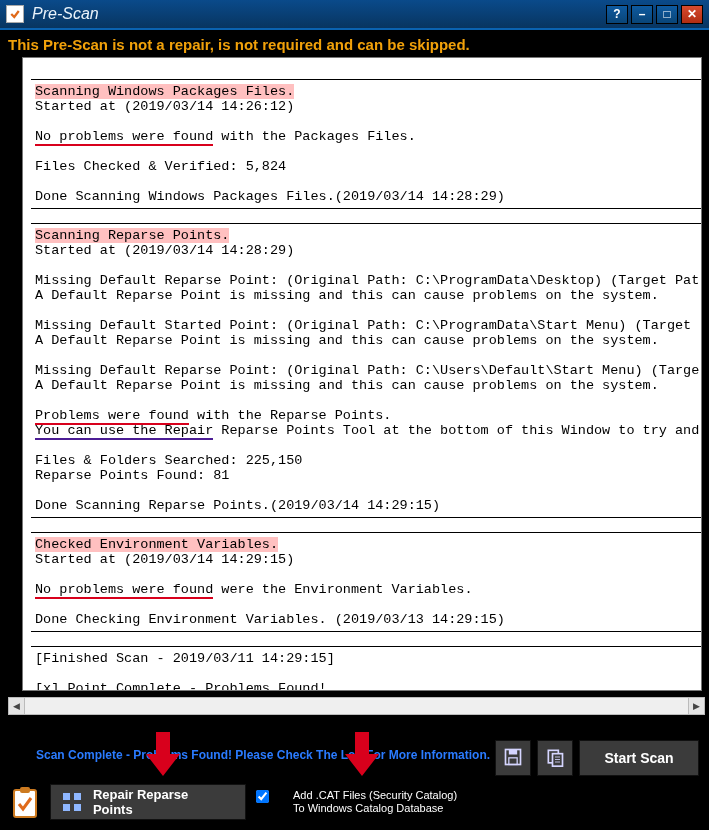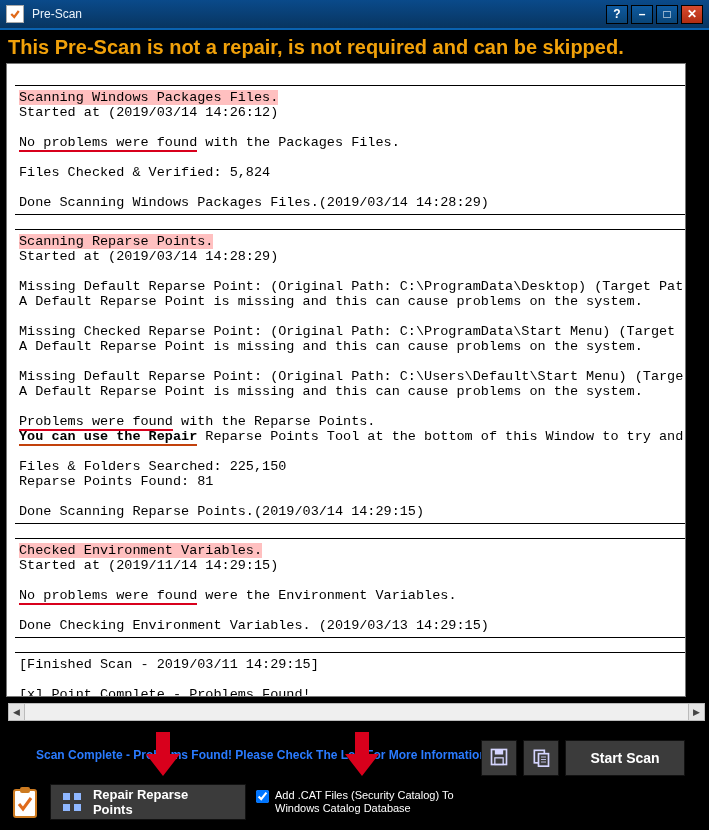--- a/index.html
+++ b/index.html
@@ -23,72 +23,72 @@
     position: relative;
   }
   .title-icon {
     width: 18px; height: 18px;
     background: #fff;
     border: 1px solid #aaa;
     display: flex; align-items: center; justify-content: center;
     margin-right: 8px;
   }
   .title-icon svg { width: 12px; height: 12px; }
-  .title-text { color: #eaf3fb; font-size: 12px; flex: 1; }
+  .title-text { color: #eaf3fb; font-size: 16px; flex: 1; font-style: italic; }
   .title-btns { display: flex; gap: 3px; }
   .tb-btn {
     width: 22px; height: 19px;
     background: linear-gradient(to bottom,#0e5aa0,#094578);
     border: 1px solid #000;
     color: #fff;
     display: flex; align-items: center; justify-content: center;
     font-size: 12px; font-weight: bold;
     cursor: pointer;
   }
   .tb-btn.close { background: linear-gradient(to bottom,#d64b2f,#b12d12); }
   
   .banner {
     background: #000;
     padding: 6px 8px 4px 8px;
   }
-  .banner-text { color: #f1a10a; font-weight: bold; font-size: 20px; }
+  .banner-text { color: #f1a10a; font-weight: bold; font-size: 15px; }
   
   .log-wrap {
     background: #000;
     padding: 0 6px 0 6px;
     height: 680px;
     position: relative;
   }
   .log-viewport {
     background: #fff;
     width: 680px;
     height: 634px;
     overflow: hidden;
     border: 1px solid #777;
     position: relative;
-    margin-left: 0;
+    margin-left: 16px;
   }
   .log-content {
     padding: 6px 8px;
     font-family: "Courier New", monospace;
     font-size: 13.5px;
     line-height: 15px;
     color: #000;
     white-space: pre;
   }
   .sect {
     border: 1px solid #000;
     border-left: none;
     padding: 4px 0 4px 4px;
     margin-bottom: 14px;
     width: 702px;
   }
   .hl-pink { background: #ffc0c0; }
   .ul-red { border-bottom: 2px solid #d8001c; }
-  .ul-red-wavy { border-bottom: 2px solid #c2410c; font-weight: bold; }
+  .ul-red-wavy { border-bottom: 2px solid #4c1d95; }
   .hscroll-row {
     display:flex; align-items: stretch;
     width: 697px; height:18px; margin:6px 0 0 2px;
   }
   .hscroll-row .left, .hscroll-row .right {
     width:17px; background:#e5e5e5;border:1px solid #bbb;
     display:flex;align-items:center;justify-content:center;font-size:9px;color:#444;
   }
   .hscroll-row .track { flex:1; background:#efefef; border:1px solid #bbb; border-left:none; border-right:none; }
 
@@ -115,24 +115,24 @@
     background:#3b3b3b;
     border:1px solid #111;
     color:#fff; font-weight:bold; font-size:13px;
     display:flex; align-items:center; gap:10px;
     padding:0 14px 0 10px;
     cursor:pointer;
   }
   .btn-l .bicon { width:22px;height:22px; display:flex;align-items:center;justify-content:center; }
   .btn-l.rep1 { width:196px; }
   .btn-l.rep2 { width:200px; }
-  .chk-row { display:flex; align-items:flex-start; gap:6px; color:#fff; font-size:11px; width:210px; line-height:13px;}
+  .chk-row { display:flex; align-items:flex-start; gap:24px; color:#fff; font-size:11px; width:210px; line-height:13px;}
   .chk-row input { margin-top:1px; }
   .right-btns {
-    position:absolute; right:24px; top:6px;
+    position:absolute; right:10px; top:6px;
     display:flex; gap:6px; align-items:center;
   }
   .sq-btn {
     width:36px; height:36px; background:#3b3b3b; border:1px solid #111;
     display:flex;align-items:center;justify-content:center; cursor:pointer;
   }
   .start-btn {
     width:120px; height:36px; background:#3b3b3b; border:1px solid #111;
     color:#fff; font-weight:bold; font-size:14px;
     display:flex;align-items:center;justify-content:center;cursor:pointer;
@@ -175,34 +175,34 @@
 <span class="ul-red">No problems were found</span><span> with the Packages Files.</span>
 
 <span>Files Checked &amp; Verified: 5,824</span>
 
 <span>Done Scanning Windows Packages Files.(2019/03/14 14:28:29)</span></div><div class="sect"><span class="hl-pink">Scanning Reparse Points.</span>
 <span>Started at (2019/03/14 14:28:29)</span>
 
 <span>Missing Default Reparse Point: (Original Path: C:\ProgramData\Desktop) (Target Pat</span>
 <span>A Default Reparse Point is missing and this can cause problems on the system.</span>
 
-<span>Missing Checked Reparse Point: (Original Path: C:\ProgramData\Start Menu) (Target </span>
+<span>Missing Default Started Point: (Original Path: C:\ProgramData\Start Menu) (Target </span>
 <span>A Default Reparse Point is missing and this can cause problems on the system.</span>
 
 <span>Missing Default Reparse Point: (Original Path: C:\Users\Default\Start Menu) (Targe</span>
 <span>A Default Reparse Point is missing and this can cause problems on the system.</span>
 
 <span class="ul-red">Problems were found</span><span> with the Reparse Points.</span>
 <span class="ul-red-wavy">You can use the Repair</span><span> Reparse Points Tool at the bottom of this Window to try and</span>
 
 <span>Files &amp; Folders Searched: 225,150</span>
 <span>Reparse Points Found: 81</span>
 
 <span>Done Scanning Reparse Points.(2019/03/14 14:29:15)</span></div><div class="sect"><span class="hl-pink">Checked Environment Variables.</span>
-<span>Started at (2019/11/14 14:29:15)</span>
+<span>Started at (2019/03/14 14:29:15)</span>
 
 <span class="ul-red">No problems were found</span><span> were the Environment Variables.</span>
 
 <span>Done Checking Environment Variables. (2019/03/13 14:29:15)</span></div><div class="sect"><span>[Finished Scan - 2019/03/11 14:29:15]</span>
 
 <span>[x] Point Complete - Problems Found!</span>
 
 
 
 

